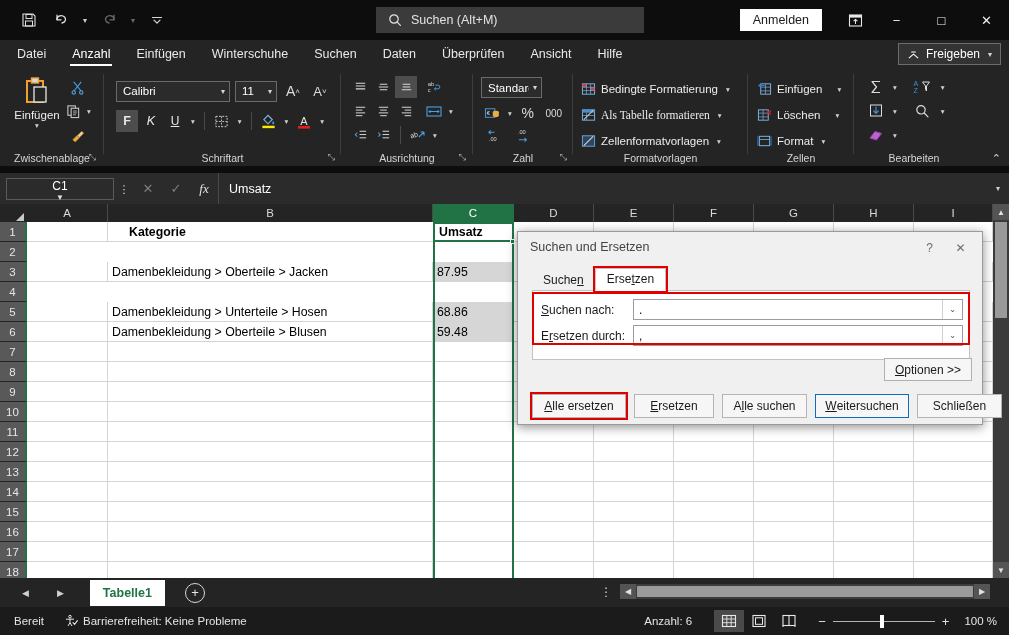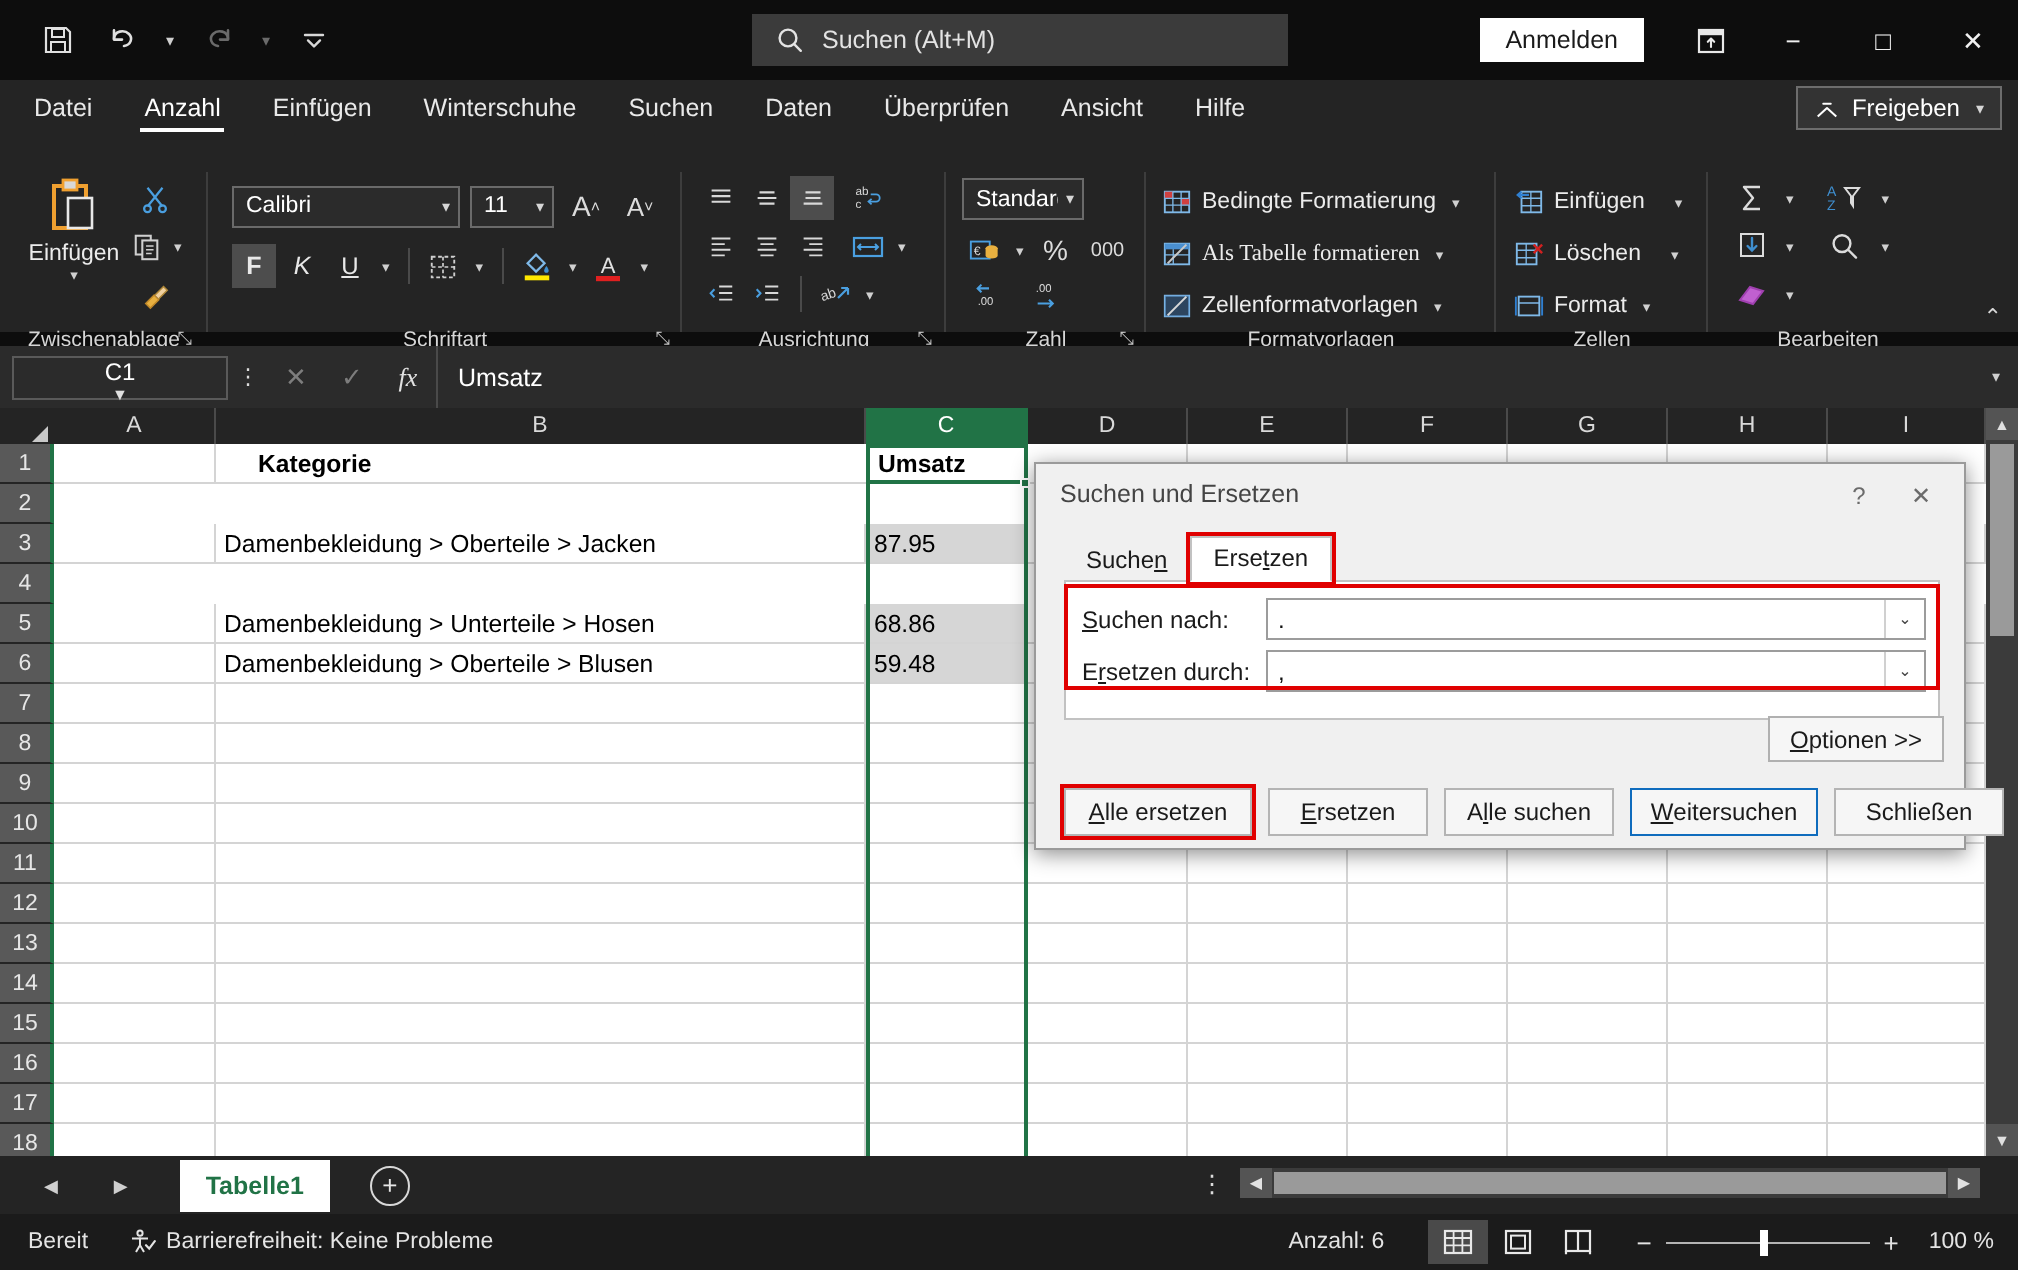--- a/index.html
+++ b/index.html
@@ -87,21 +87,21 @@
     border: 1px solid #6d6d6d; background: #333333;
     display: flex; align-items: center; gap: 6px;
     padding: 0 8px; font-size: 12px; color: #ffffff;
   }
 
   
   .ribbon {
     position: absolute; left: 0; top: 68px; width: 1009px; height: 98px;
     background: #242424;
   }
-  .rgroup { position: absolute; top: 12px; height: 98px; }
+  .rgroup { position: absolute; top: 0; height: 98px; }
   .rgroup .glabel {
     position: absolute; bottom: 2px; width: 100%; text-align: center;
     font-size: 10.5px; color: #d6d6d6;
   }
   .gsep {
     position: absolute; top: 6px; width: 1px; height: 80px; background: #3d3d3d;
   }
   .dlaunch {
     position: absolute; bottom: 3px; right: 4px; font-size: 9px; color: #c6c6c6;
   }

